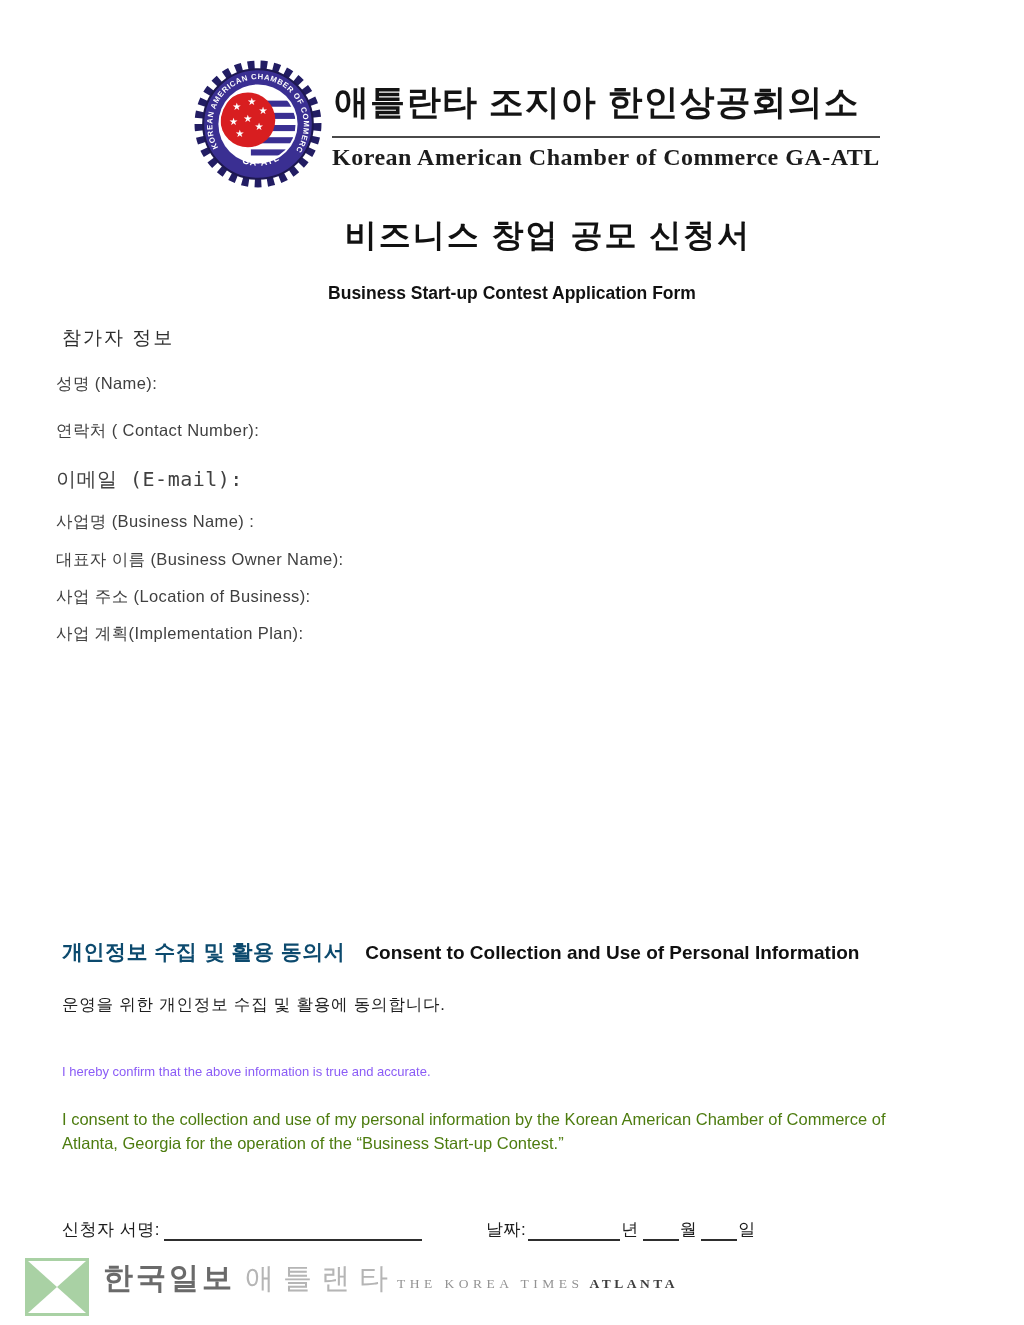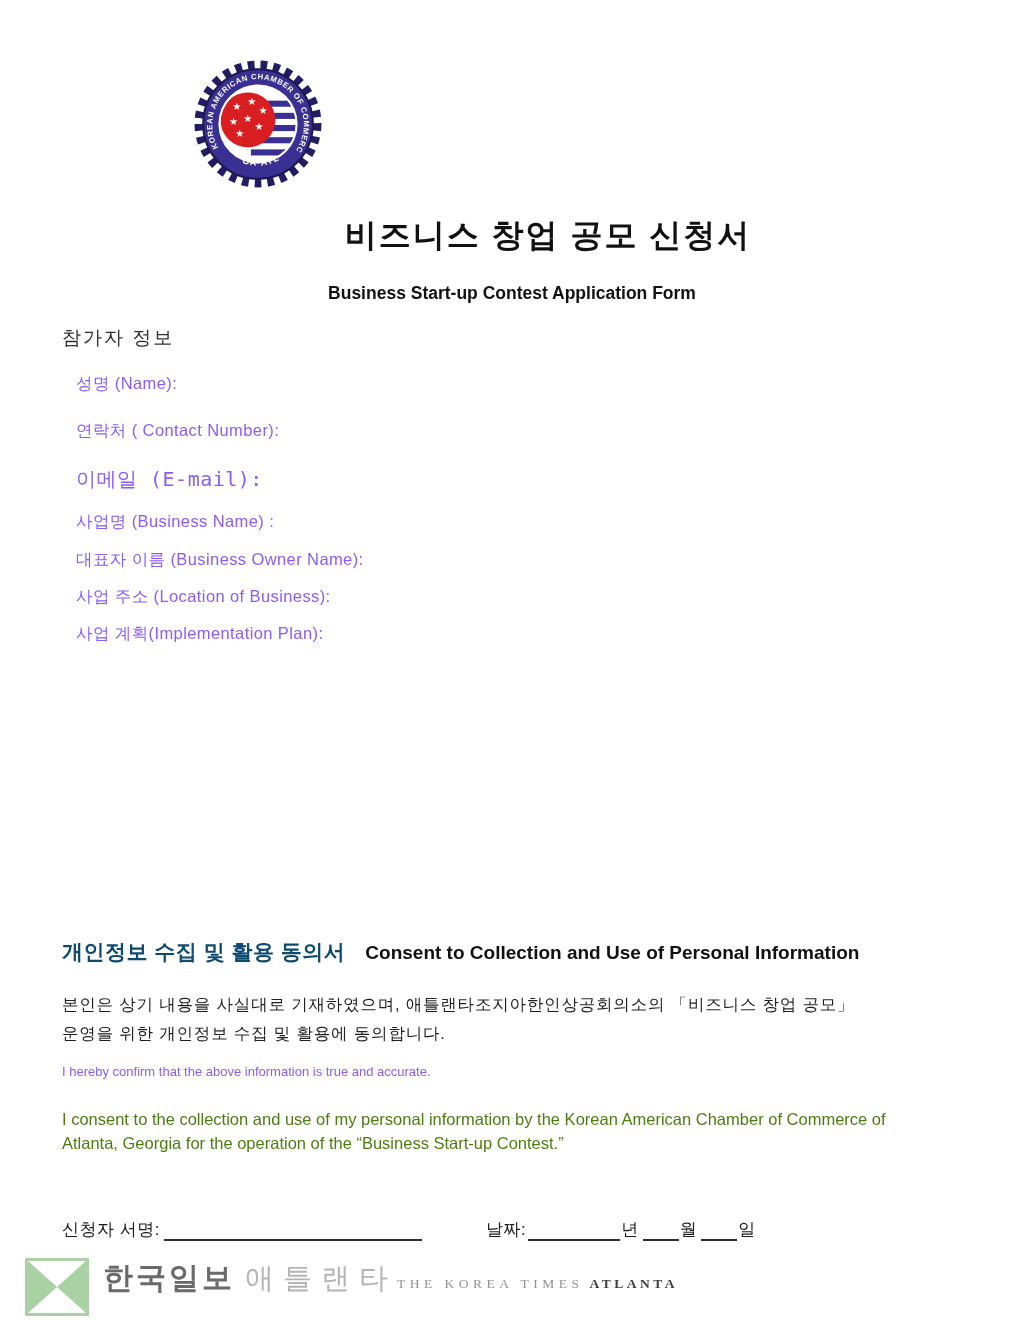--- a/index.html
+++ b/index.html
@@ -20,21 +20,21 @@
     margin-top:6px;white-space:nowrap;letter-spacing:0.5px;
   }
   
   .title-ko{position:absolute;top:214px;left:0;width:100%;text-align:center;
     font-size:32px;font-weight:700;letter-spacing:2px;color:#111;padding-left:36px;}
   .title-en{position:absolute;top:283px;left:0;width:100%;text-align:center;
     font-size:17.5px;font-weight:600;color:#111;}
   
   .participant-title{position:absolute;left:62px;top:325px;font-size:19px;
     letter-spacing:2px;color:#2e2e2e;}
-  .field{position:absolute;left:76px;font-size:16.5px;color:#8b5cf6;letter-spacing:0.4px;}
+  .field{position:absolute;left:56px;font-size:16.5px;color:#404040;letter-spacing:0.4px;}
   .field.mono{font-family:"DejaVu Sans Mono",monospace;font-size:20px;letter-spacing:0.5px;}
   .f0{top:373px}.f1{top:420px}.f2{top:466px}.f3{top:511px}
   .f4{top:549px}.f5{top:586px}.f6{top:623px}
   
   .consent-heading{position:absolute;left:62px;top:938px;display:flex;align-items:baseline;gap:20px;white-space:nowrap;}
   .consent-heading-ko{font-size:21px;font-weight:700;letter-spacing:0.5px;color:#0c4a6e;}
   .consent-heading-en{font-size:19px;font-weight:700;color:#101010;}
   .consent-ko{position:absolute;left:62px;top:990px;font-size:16.5px;line-height:29px;
     color:#1f1f1f;letter-spacing:0.8px;white-space:nowrap;}
   .consent-en1{position:absolute;left:62px;top:1064px;font-size:13px;color:#8b5cf6;}
@@ -99,20 +99,24 @@
       </g>
     </g>
 
     <text font-size="7.6" font-weight="bold" fill="#ffffff" letter-spacing="0.6">
       <textPath href="#ringTopPath" startOffset="1%">KOREAN AMERICAN CHAMBER OF COMMERCE</textPath>
     </text>
     <text font-size="9" font-weight="bold" fill="#ffffff" letter-spacing="1">
       <textPath href="#ringBottomPath" startOffset="22%">GA·ATL</textPath>
     </text>
   </svg>
+  <div class="header-text">
+    <div class="org-ko">애틀란타 조지아 한인상공회의소</div>
+    <div class="org-en">Korean American Chamber of Commerce GA-ATL</div>
+  </div>
 </div>
 
 <div class="title-ko">비즈니스 창업 공모 신청서</div>
 <div class="title-en">Business Start-up Contest Application Form</div>
 
 <div class="participant-title">참가자 정보</div>
 
 <div class="field f0">성명 (Name):</div>
 <div class="field f1">연락처 ( Contact Number):</div>
 <div class="field f2 mono">이메일 (E-mail):</div>
@@ -120,21 +124,20 @@
 <div class="field f4">대표자 이름 (Business Owner Name):</div>
 <div class="field f5">사업 주소 (Location of Business):</div>
 <div class="field f6">사업 계획(Implementation Plan):</div>
 
 <div class="consent-heading">
   <span class="consent-heading-ko">개인정보 수집 및 활용 동의서</span>
   <span class="consent-heading-en">Consent to Collection and Use of Personal Information</span>
 </div>
 
 <div class="consent-ko">
-  <div>본인은 상기 내용을 사실대로 기재하였으며, 애틀랜타조지아한인상공회의소의 「비즈니스 창업 공모」</div>
   <div>운영을 위한 개인정보 수집 및 활용에 동의합니다.</div>
 </div>
 
 <div class="consent-en1">I hereby confirm that the above information is true and accurate.</div>
 <div class="consent-en2">I consent to the collection and use of my personal information by the Korean American Chamber of Commerce of Atlanta, Georgia for the operation of the “Business Start-up Contest.”</div>
 
 <div class="sig-row">
   <span>신청자 서명:</span><span class="blank-line sig-line"></span>
 </div>
 <div class="date-row">

